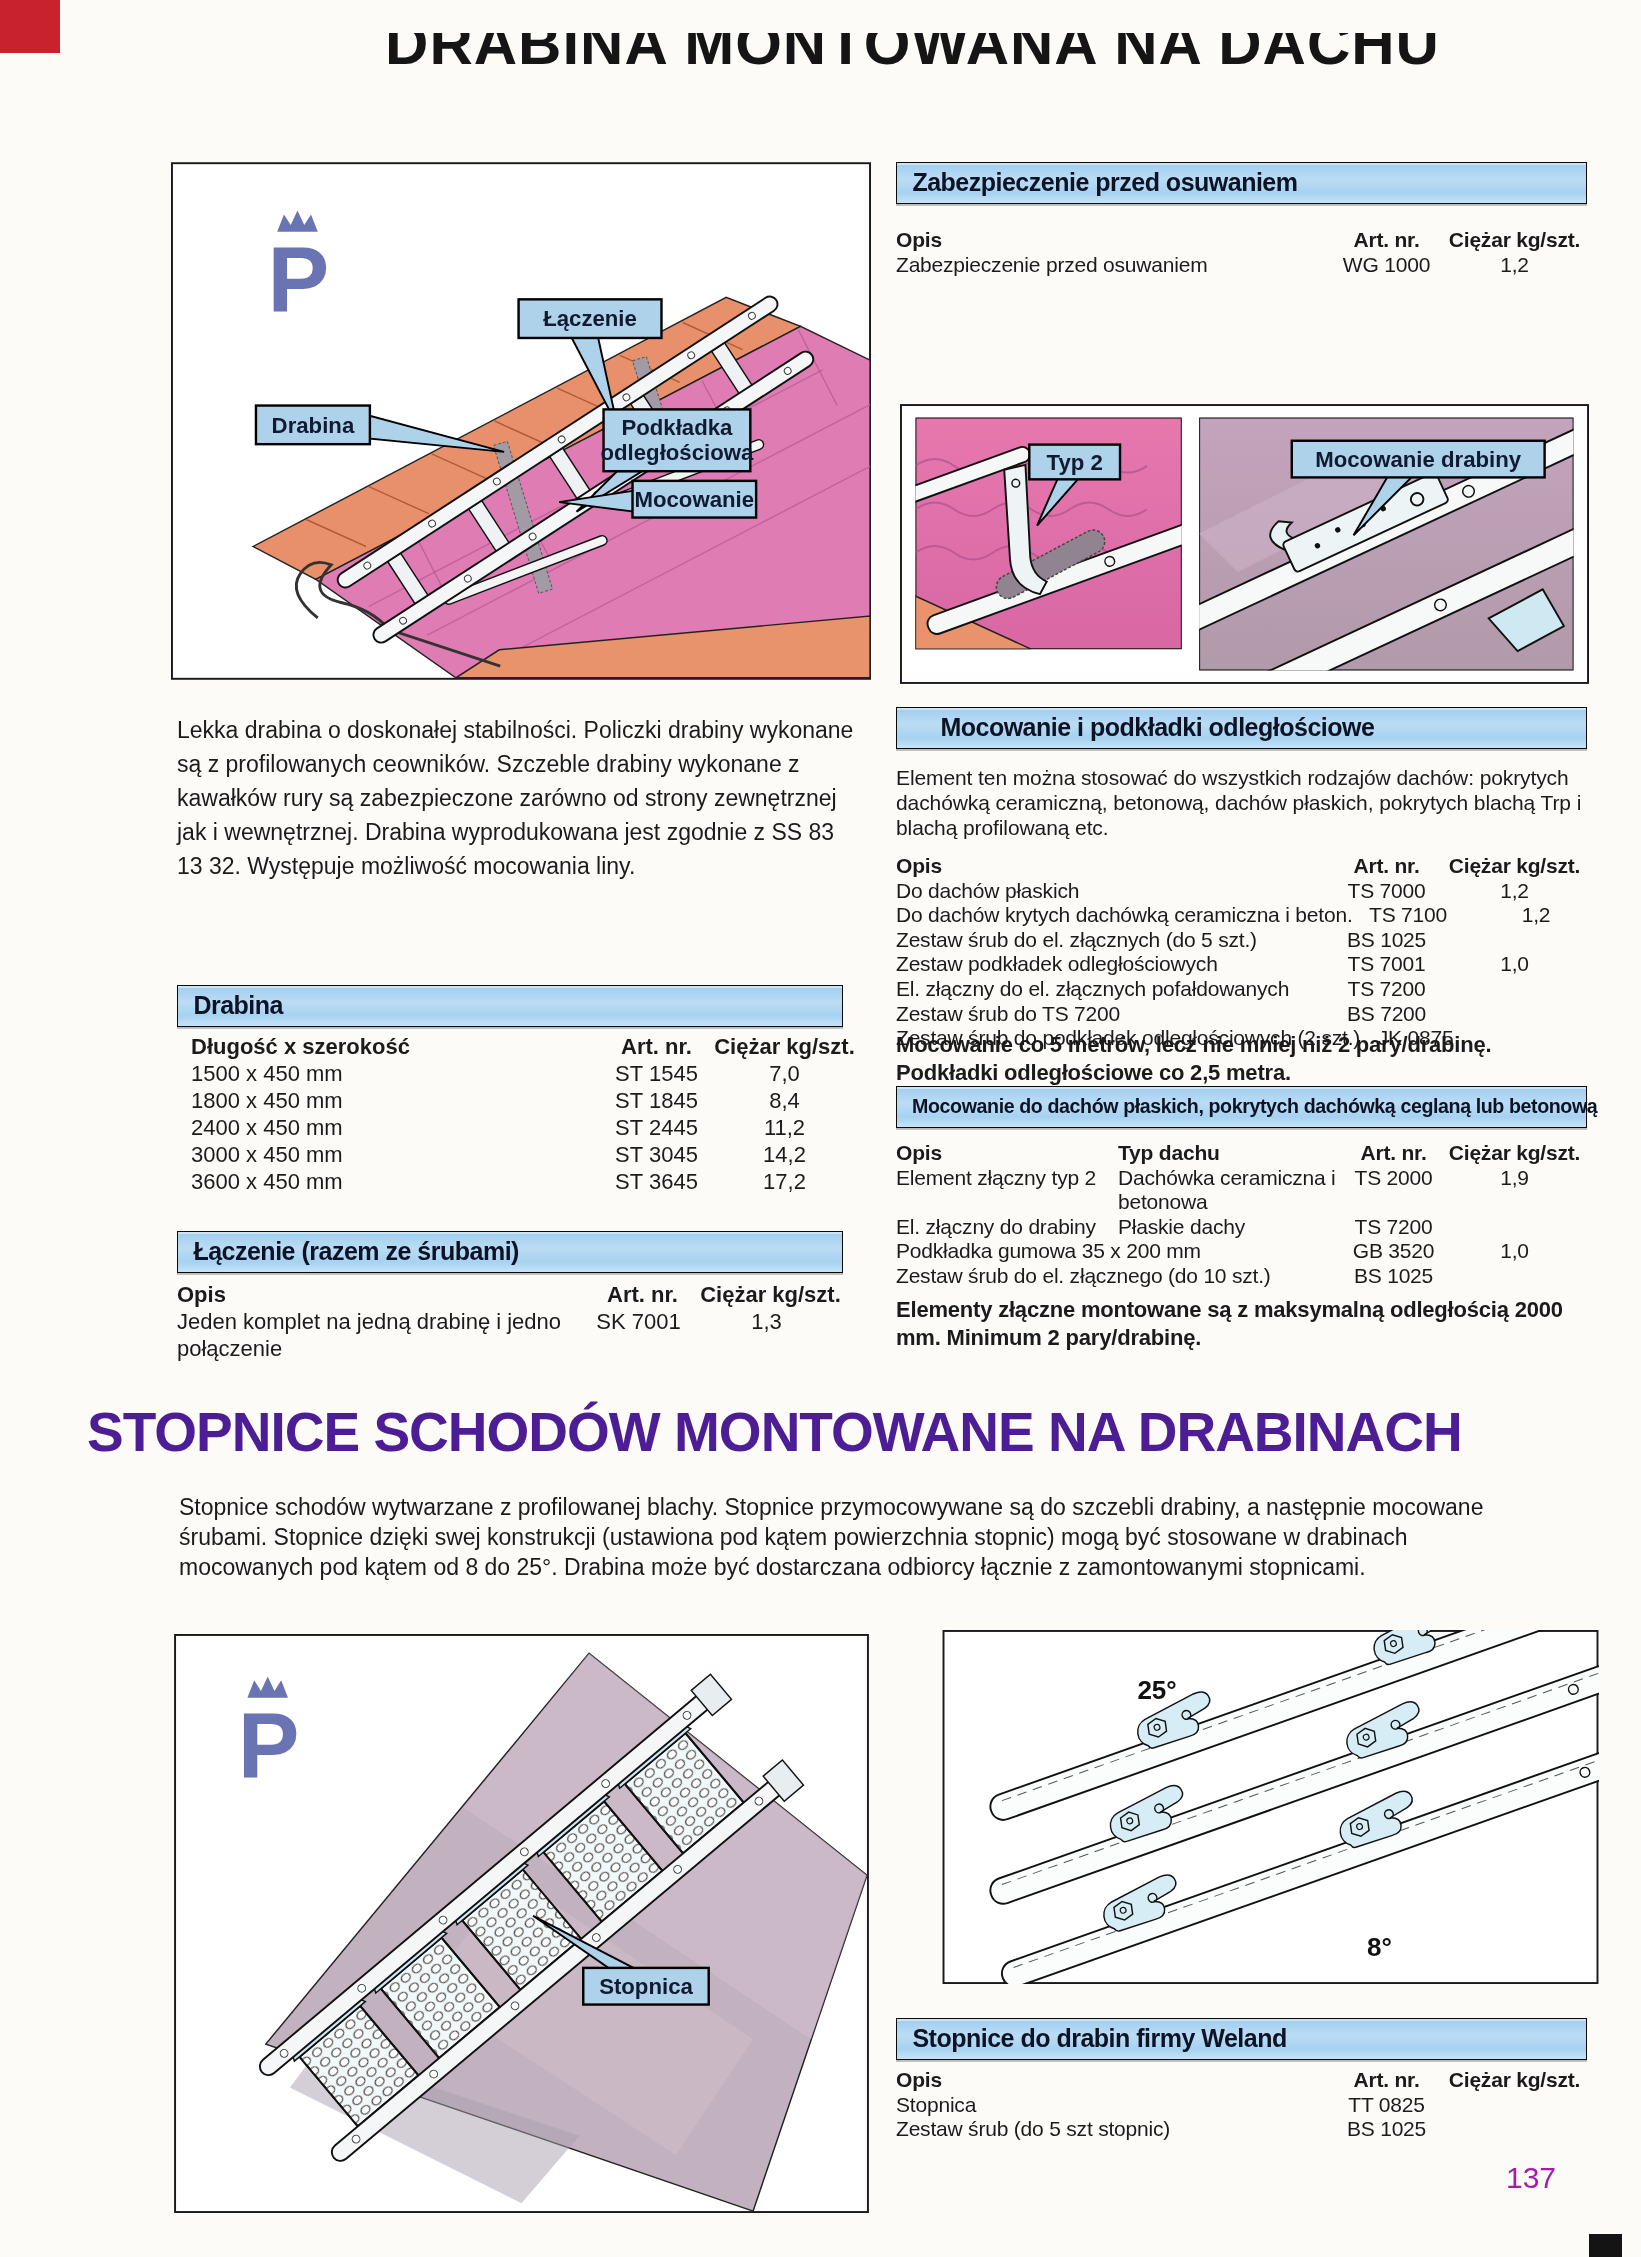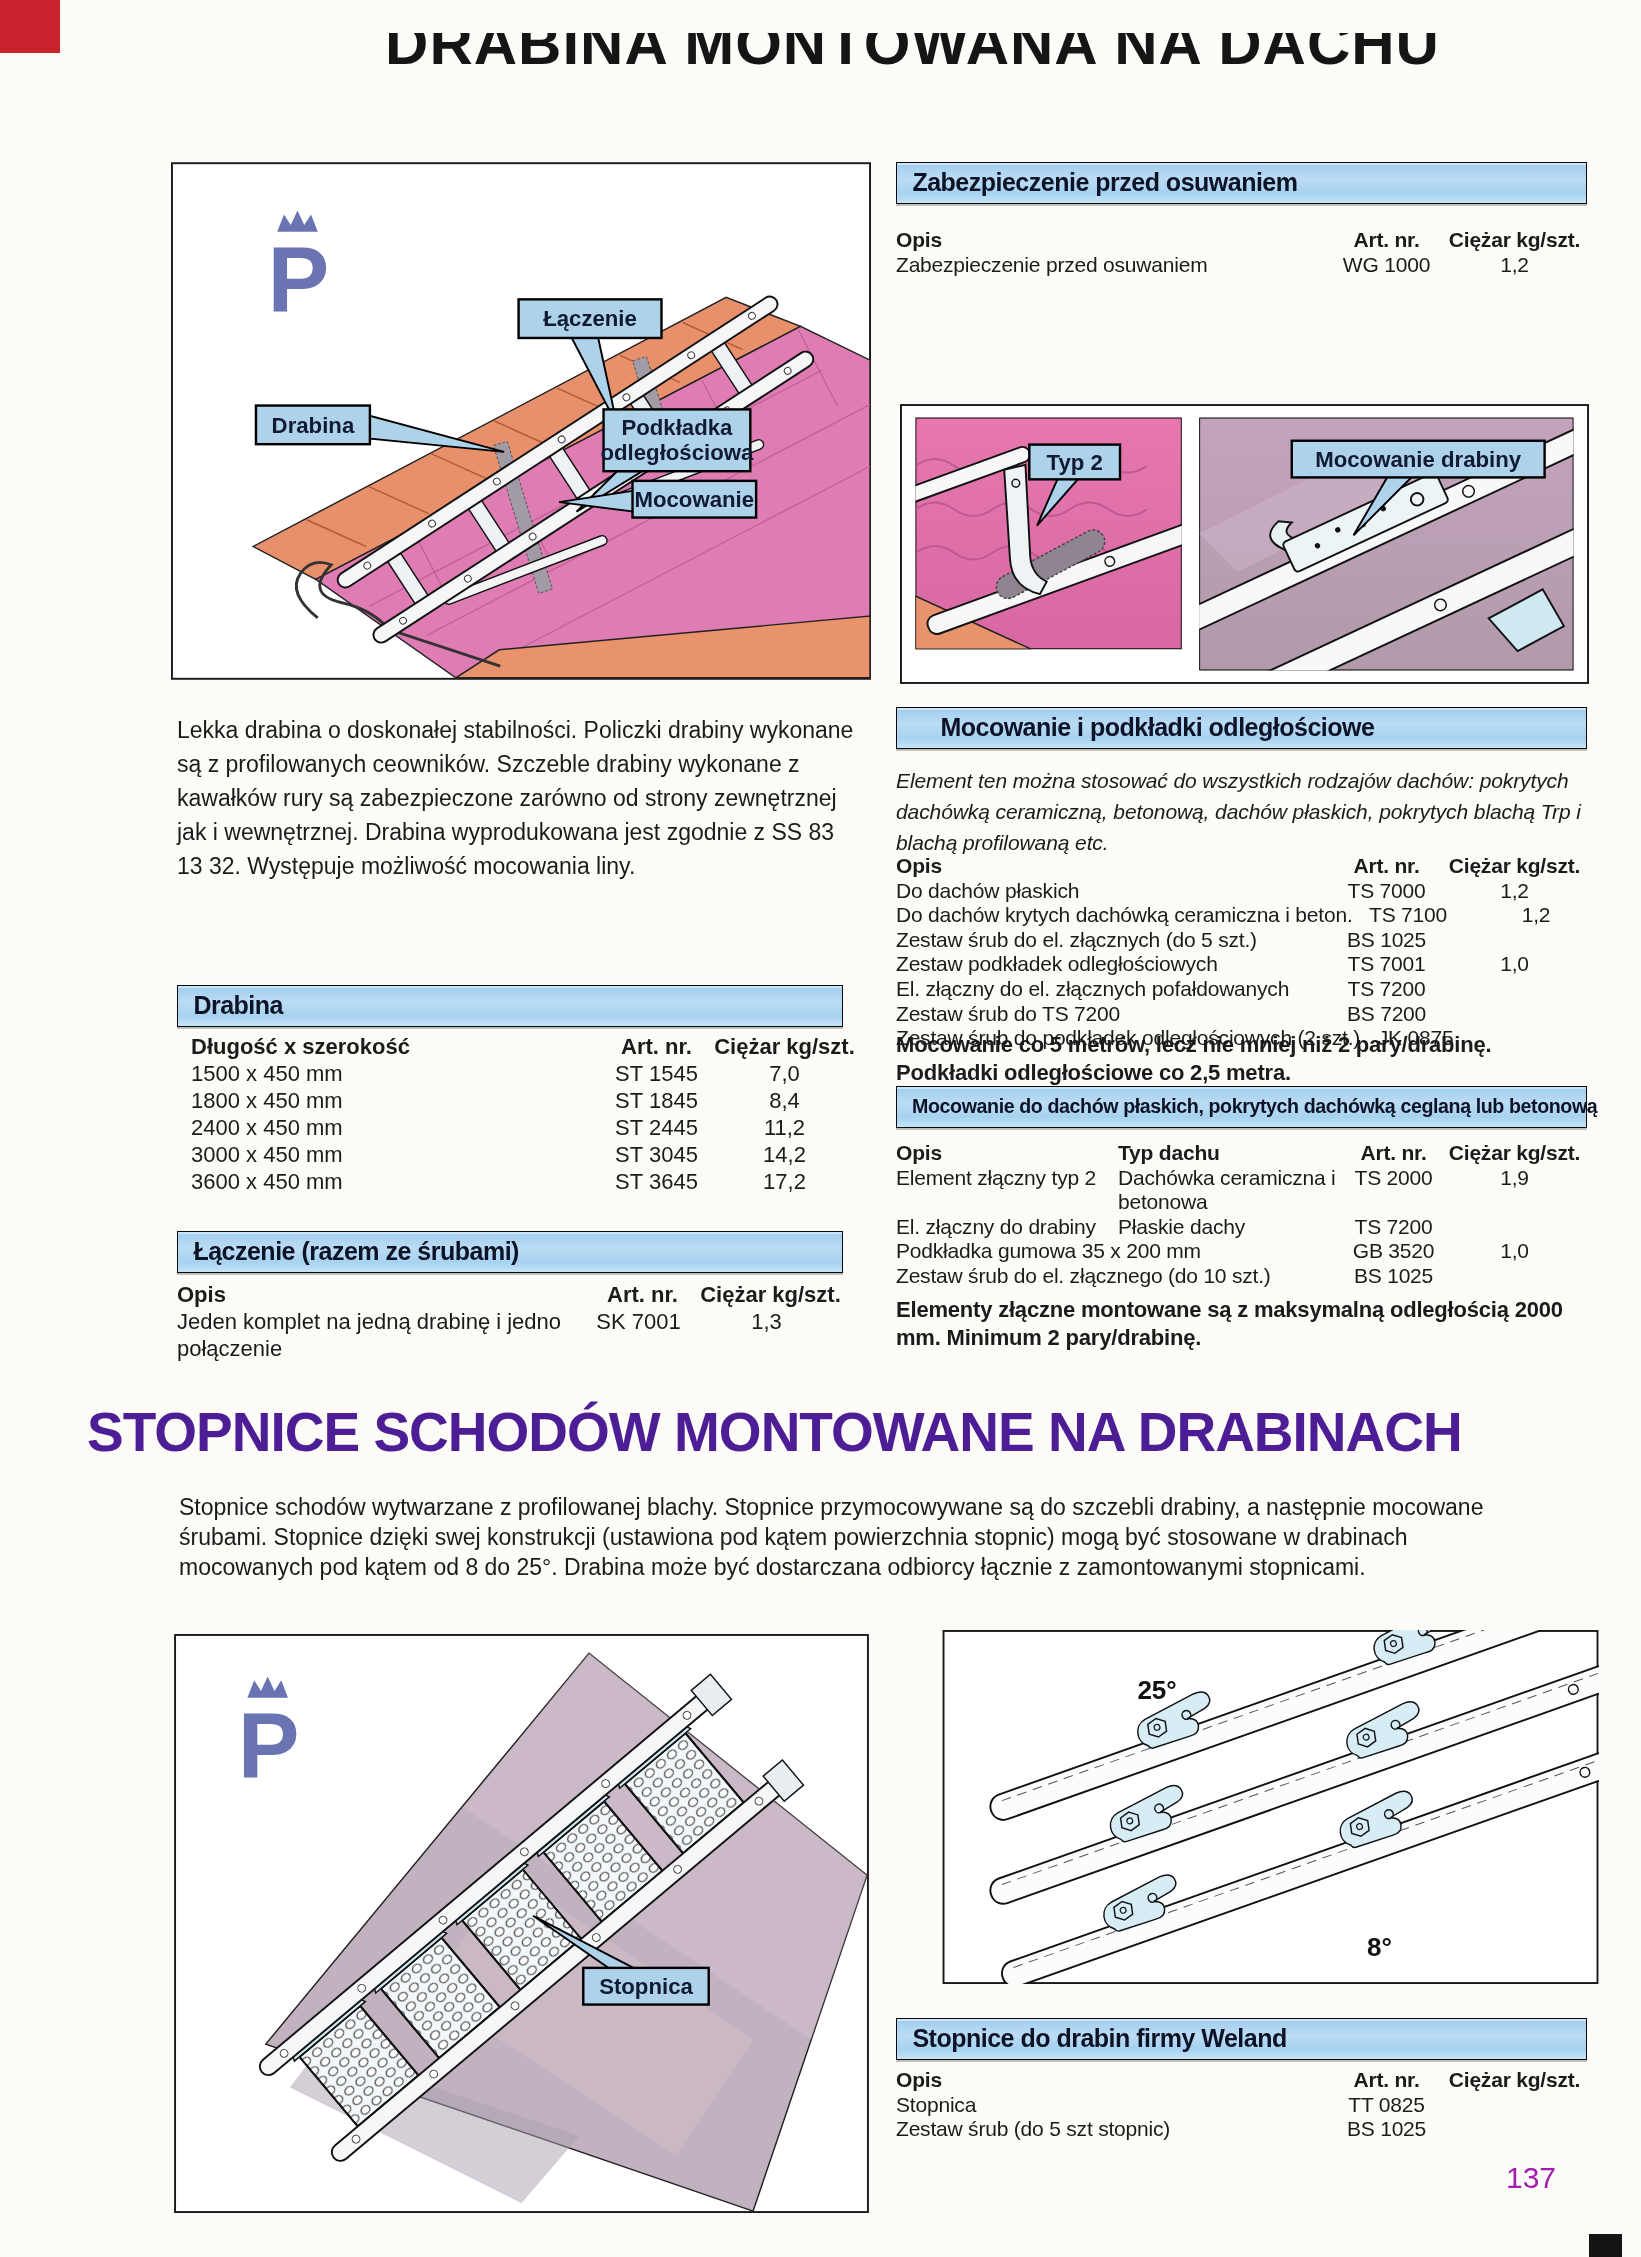--- a/index.html
+++ b/index.html
@@ -25,21 +25,21 @@
   .ltbl{width:666px;}
   .ltbl .row{font-size:22px;line-height:27px;}
   .ltbl .c-opis{flex:1;}
   .ltbl .c-art{width:111px;text-align:center;flex:none;}
   .ltbl .c-ciezar{width:145px;text-align:center;flex:none;}
   .t3 .c-opis{width:222px;flex:none;white-space:nowrap;}
   .t3 .c-typ{flex:1;}
   .t3 .c-art{width:97px;text-align:center;flex:none;}
   .t3 .c-ciezar{width:145px;text-align:center;flex:none;}
   .para{position:absolute;font-size:23px;line-height:34px;}
-  .para-sm{position:absolute;font-size:21px;line-height:31px;letter-spacing:-0.1px;font-style:italic;}
+  .para-sm{position:absolute;font-size:21px;line-height:25px;letter-spacing:-0.1px;}
   .note{position:absolute;font-weight:bold;font-size:22px;line-height:28px;letter-spacing:-0.2px;}
   
   .main-title-wrap{position:absolute;left:309px;top:33px;width:1207px;height:44px;overflow:hidden;text-align:center;}
   .main-title-wrap span{display:block;font-size:60px;line-height:60px;font-weight:800;letter-spacing:1px;
        margin-top:-19.3px;color:#151515;white-space:nowrap;}
   .h2{position:absolute;left:87px;top:1400px;width:1468px;text-align:left;font-size:55px;font-weight:800;
        letter-spacing:-1px;white-space:nowrap;color:#4c1d95;}
   .pagenum{position:absolute;left:1506px;top:2161px;font-size:30px;color:#a21caf;}
   .corner-red{position:absolute;left:0;top:0;width:60px;height:53px;background:#c8232c;}
   .corner-black{position:absolute;left:1589px;top:2234px;width:33px;height:23px;background:#141414;}

